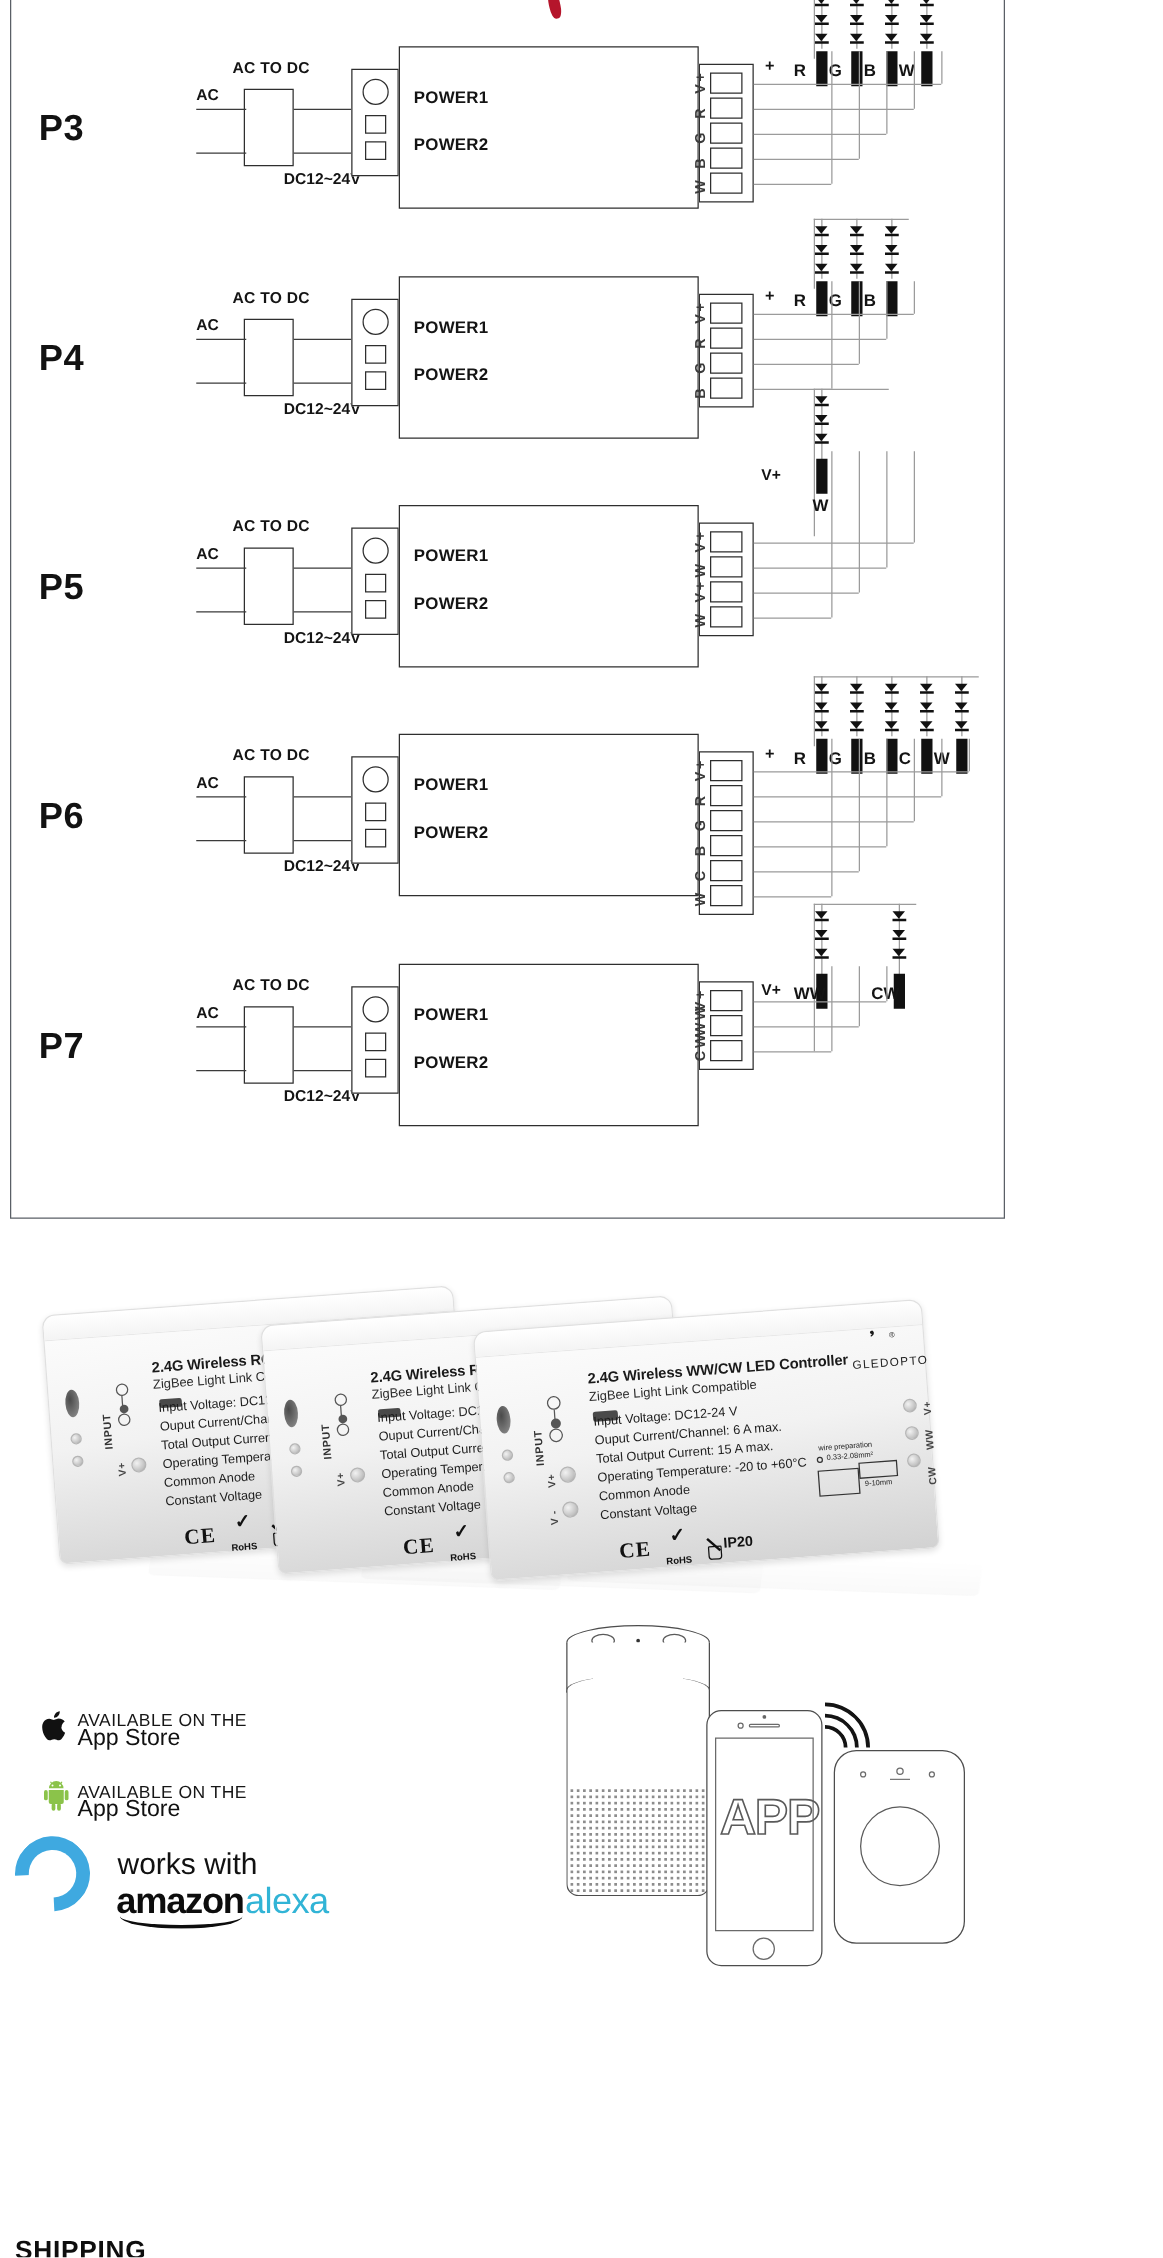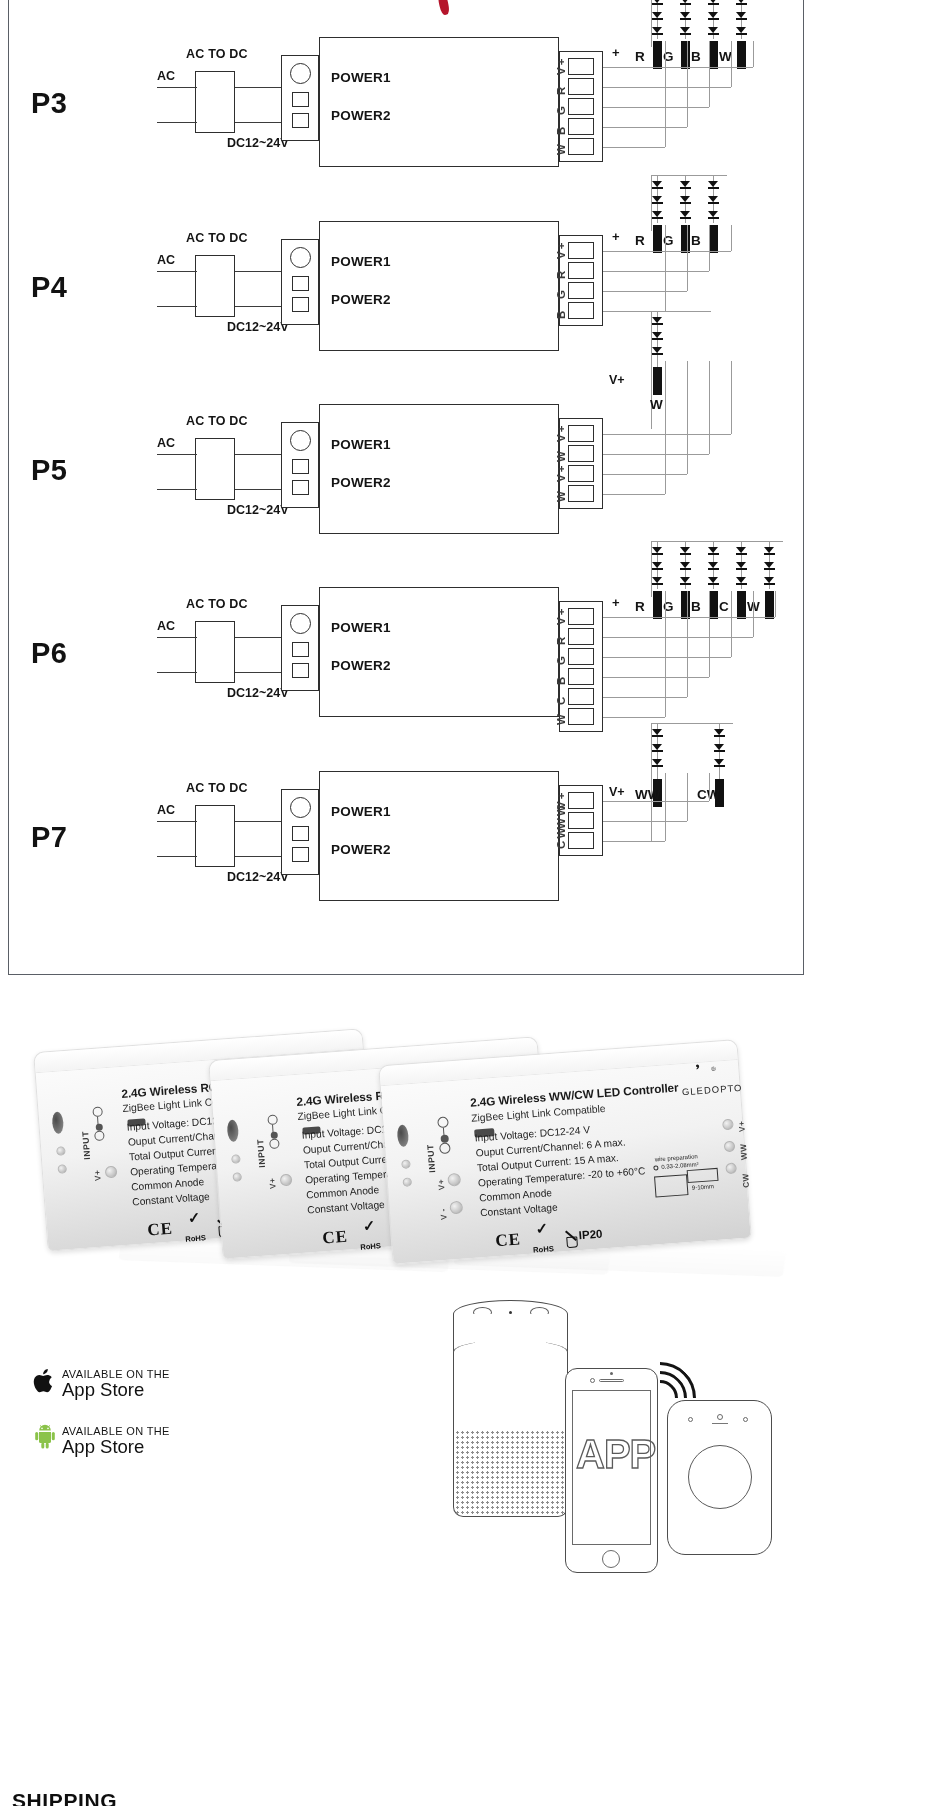--- a/index.html
+++ b/index.html
@@ -312,21 +312,21 @@
     position:absolute;
     border: 1px solid #333;
     background: transparent;
   }
 
   
   #badges { position:absolute; left:0; top:1360px; width:330px; height:230px; }
   .badge { position:absolute; }
   .badge-txt-small {
     position: absolute;
-    font-size: 11px;
+    font-size: 14px;
     letter-spacing: .35px;
     color:#161616;
     white-space: nowrap;
     text-align: right;
   }
   .badge-txt-big {
     position: absolute;
     font-size: 18.5px;
     color:#111;
     white-space: nowrap;
@@ -964,17 +964,24 @@
         <rect x="9.3" y="19.4" width="3" height="6.2" rx="1.5" fill="#8bc34a"></rect>
         <rect x="13.7" y="19.4" width="3" height="6.2" rx="1.5" fill="#8bc34a"></rect>
         <circle cx="10" cy="5.4" r=".8" fill="#fff"></circle>
         <circle cx="16" cy="5.4" r=".8" fill="#fff"></circle>
         <path d="M8.4 2.4 L9.7 4.2 M17.6 2.4 L16.3 4.2" stroke="#8bc34a" stroke-width="1" fill="none"></path>
       </svg>
       <div class="badge-txt-small" style="left:62px;top:8px;">AVAILABLE ON THE</div>
       <div class="badge-txt-big" style="left:62px;top:19px;">App Store</div>
     </div>
 
+    <div class="badge" style="left:0;top:105px;width:300px;height:90px;">
+      <div class="alexa-ring" style="left:12px;top:4px;"></div>
+      <div class="works-with" style="left:94px;top:13px;">works with</div>
+      <div class="amazon-word" style="left:93px;top:40px;">amazon</div>
+      <div class="smile" style="left:96px;top:58px;"></div>
+      <div class="alexa-word" style="left:196px;top:40px;">alexa</div>
+    </div>
   </div>
 
   <div class="shipping-txt">SHIPPING</div>
 
 </div>
 
 </body></html>

